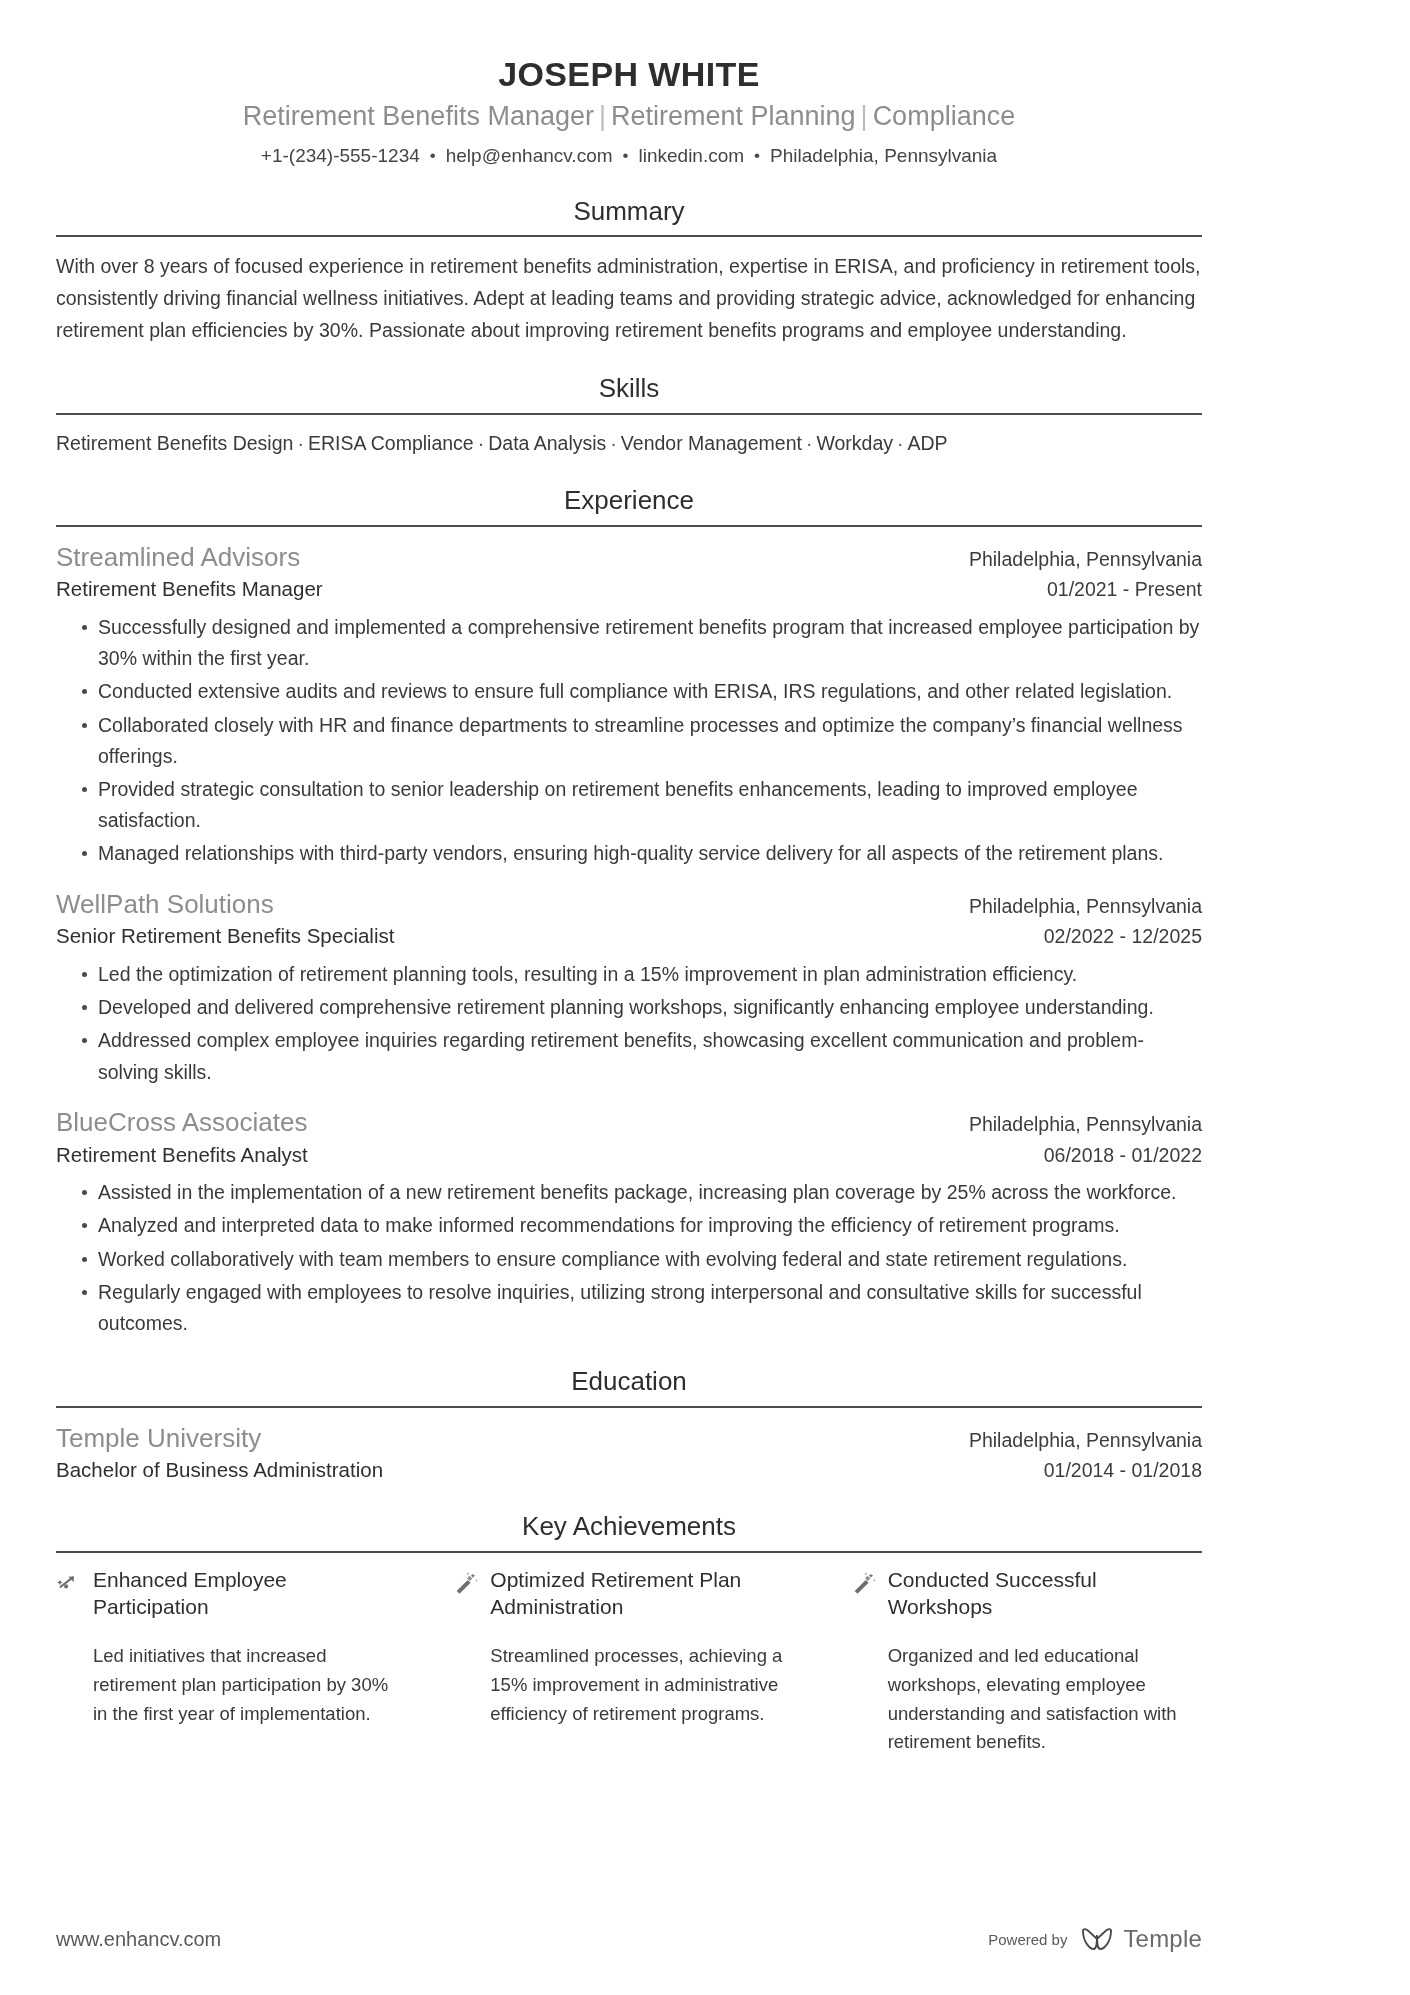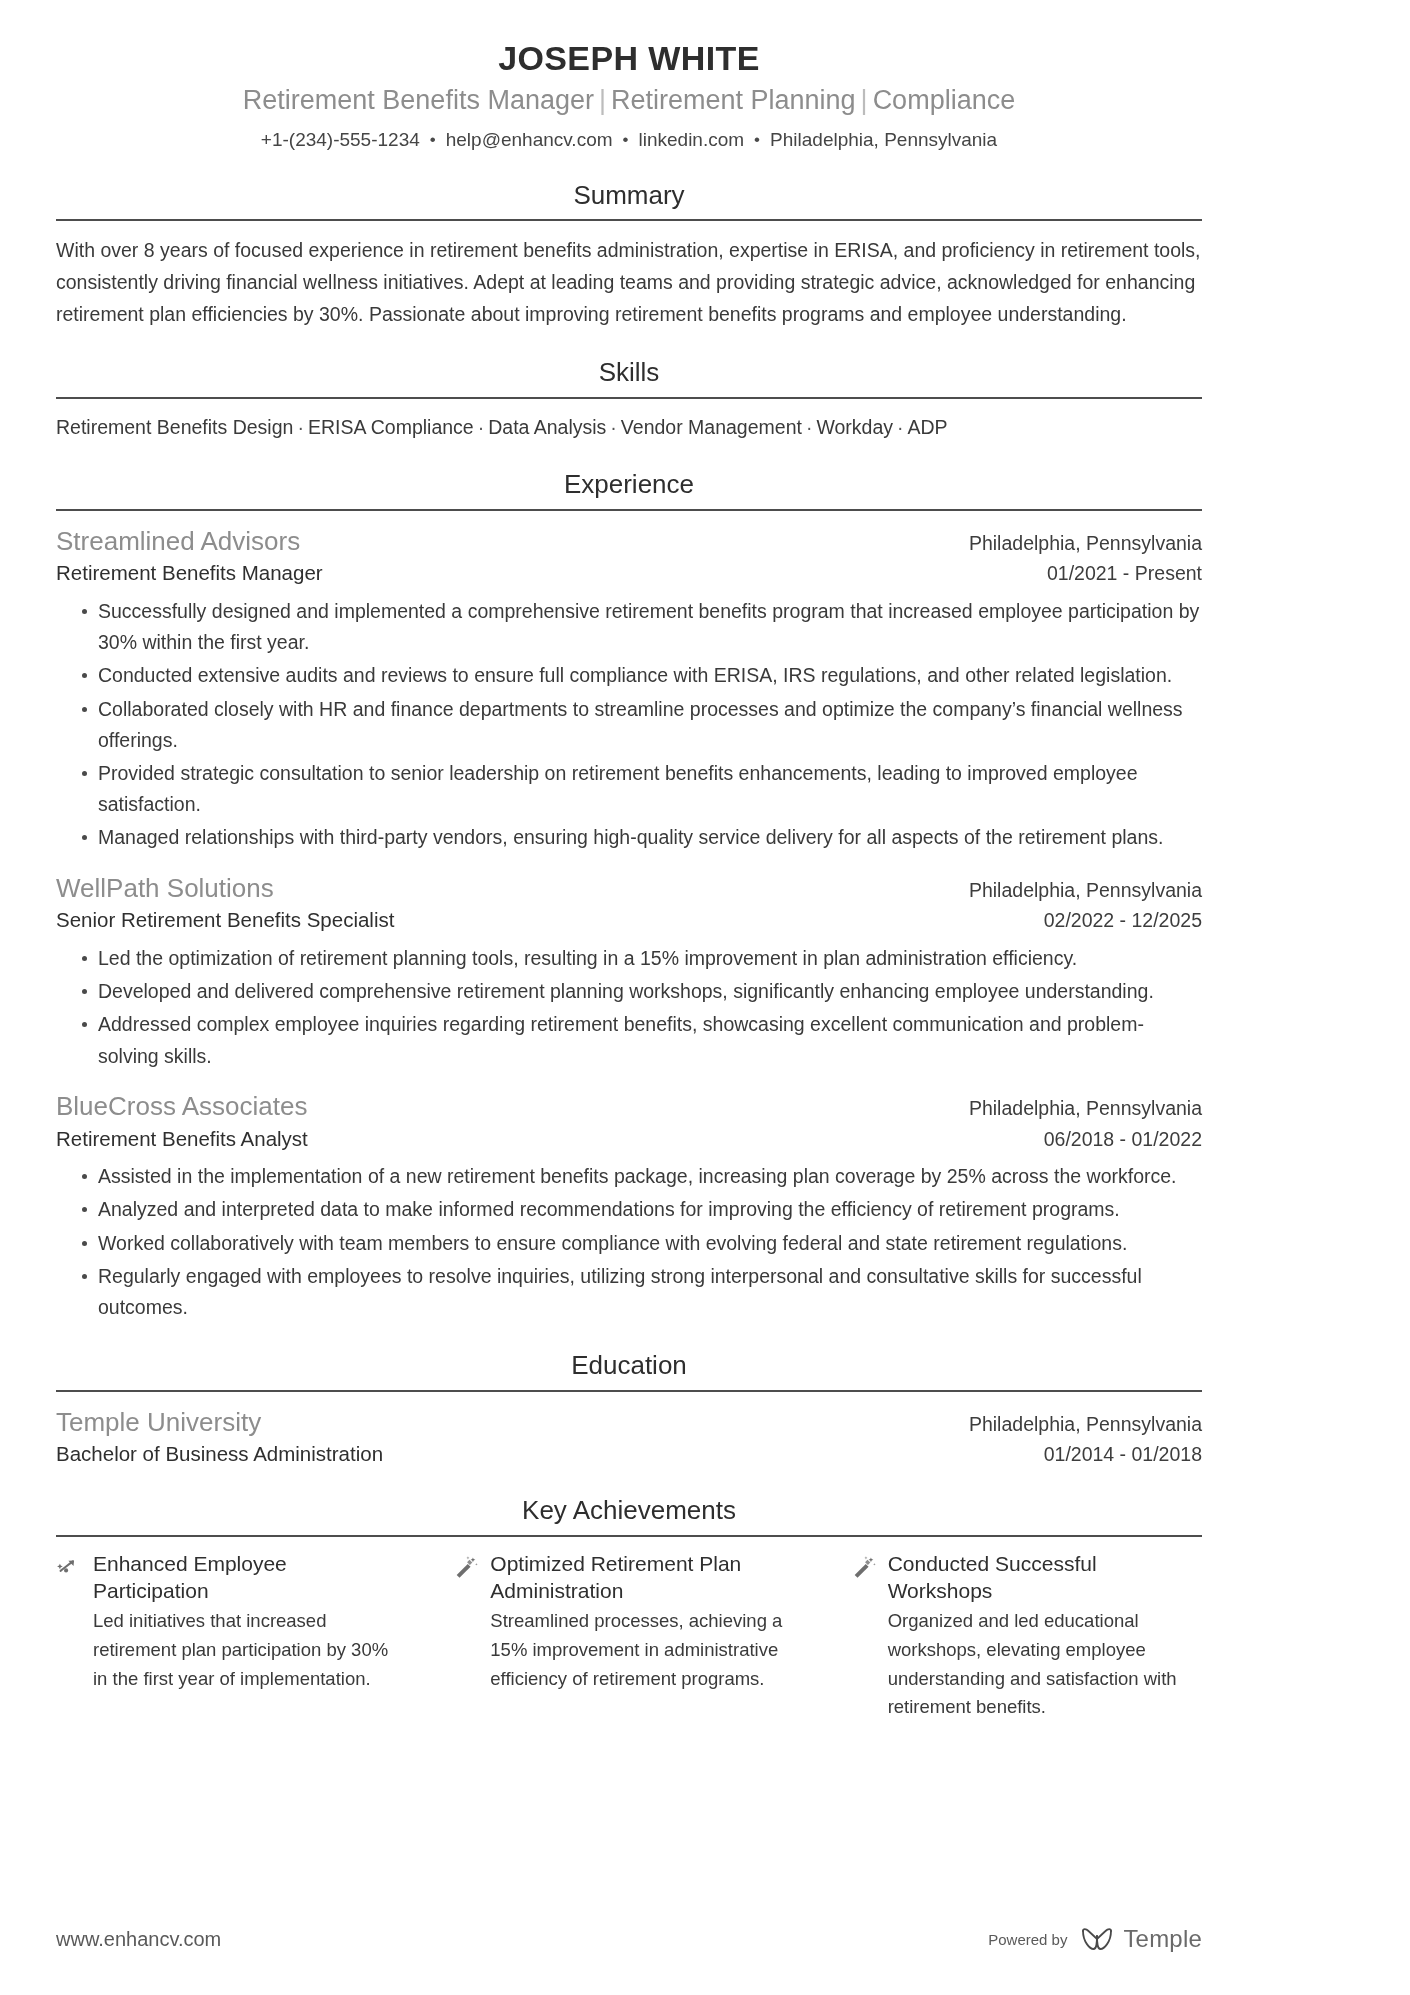--- a/index.html
+++ b/index.html
@@ -12,21 +12,21 @@
     min-height: 1995px;
     font-family: "Liberation Sans", sans-serif;
     color: #333333;
     -webkit-font-smoothing: antialiased;
   }
   .page {
     position: relative;
     width: 1258px;
     min-height: 1995px;
     background: #ffffff;
-    padding: 38px 56px 0 56px;
+    padding: 54px 56px 0 56px;
   }
 
   
   .hdr { text-align: center; }
   .hdr-name {
     font-size: 34px;
     font-weight: 700;
     letter-spacing: 0.4px;
     color: #2e2e2e;
     line-height: 1.22;
@@ -172,21 +172,21 @@
   .ach-icon svg { display: block; width: 26px; height: 26px; }
   .ach-title {
     font-size: 21px;
     line-height: 1.28;
     color: #2f2f2f;
   }
   .ach-desc {
     font-size: 18.5px;
     line-height: 1.55;
     color: #3a3a3a;
-    margin-top: 3px;
+    margin-top: 22px;
     padding-left: 37px;
   }
 
   
   .footer {
     position: absolute;
     left: 56px;
     right: 56px;
     bottom: 42px;
     display: flex;

